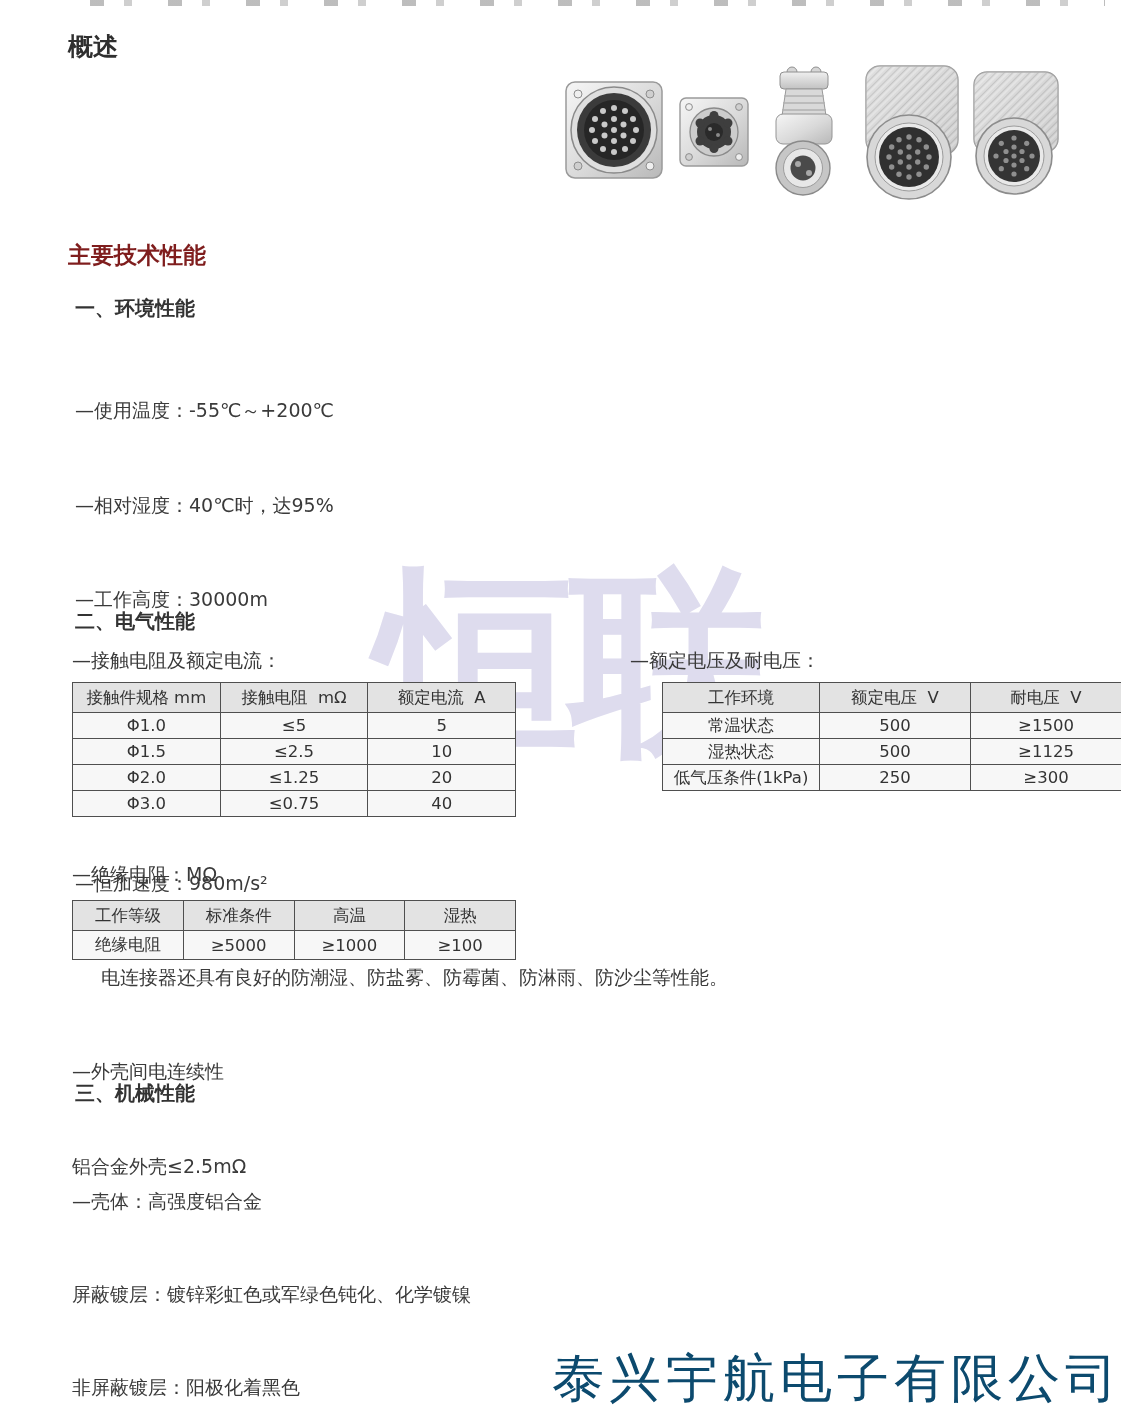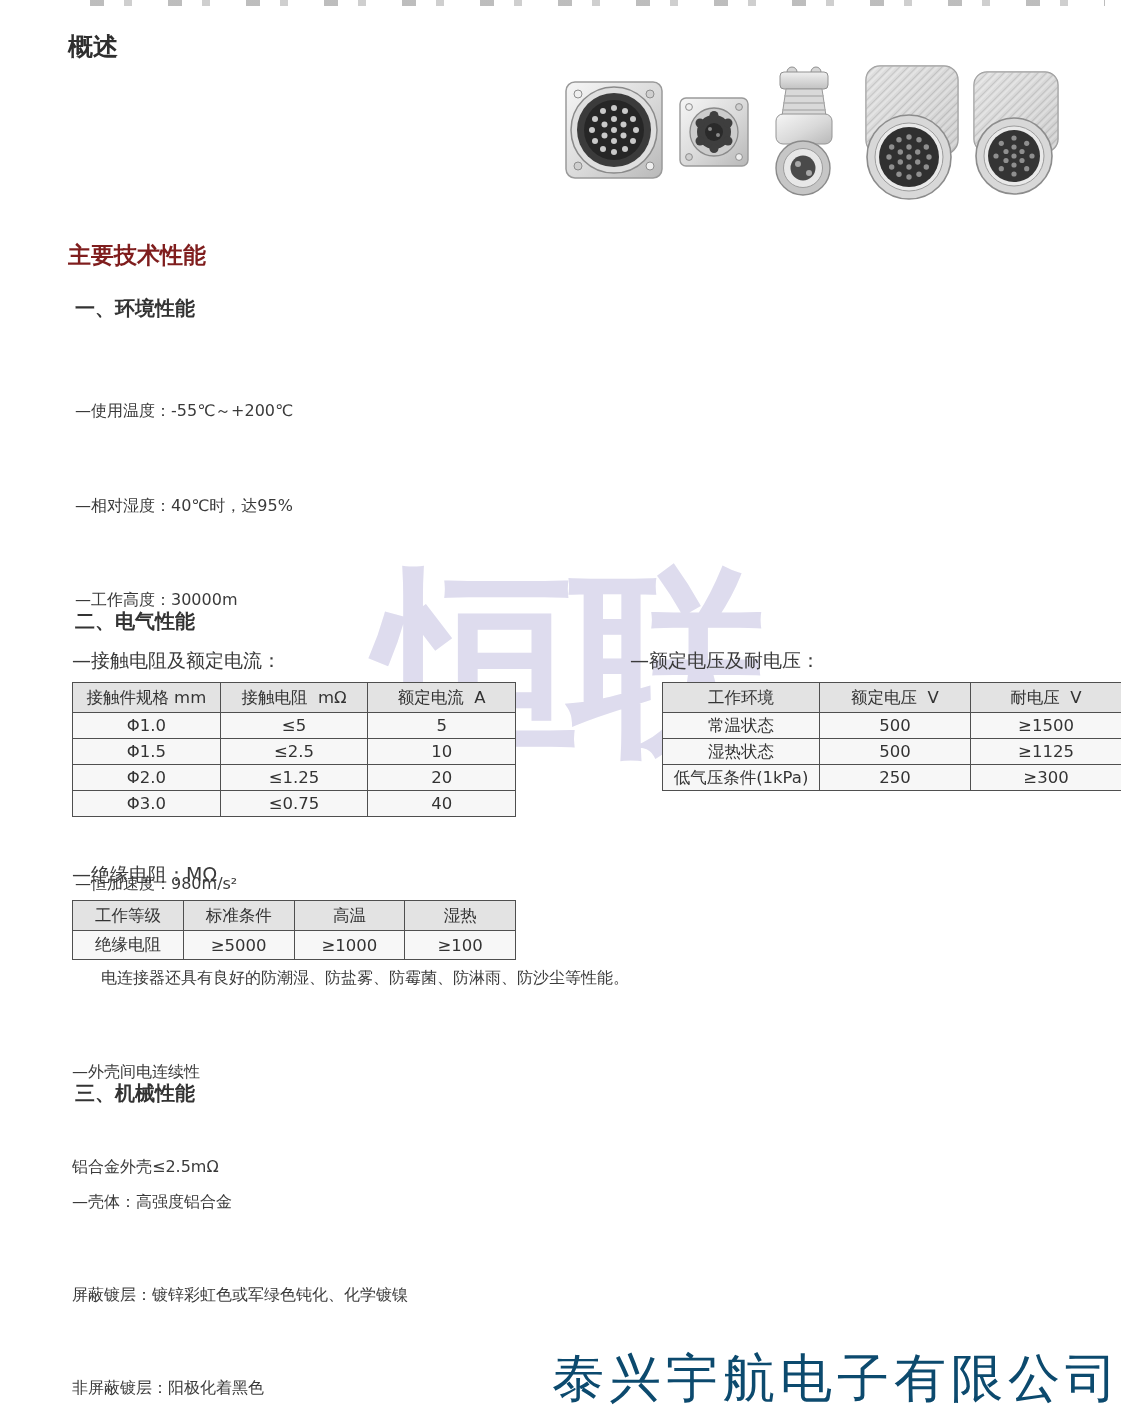--- a/index.html
+++ b/index.html
@@ -22,21 +22,21 @@
   }
   .crop-strip {
     left:90px; top:0; width:1015px; height:6px; opacity:.65; z-index:2;
     background:repeating-linear-gradient(90deg,#9a9a9a 0 14px,transparent 14px 34px,#b5b5b5 34px 42px,transparent 42px 78px);
   }
   .h-overview { font-size:25px; font-weight:bold; color:#2f2f2f; }
   .h-main     { font-size:23px; font-weight:bold; color:#7f1d1d; }
   .h-section  { font-size:20px; font-weight:bold; color:#333; }
   .body-text  { font-size:19.5px; line-height:36px; color:#3a3a3a; }
   .indent     { padding-left:44px; }
-  .list       { font-size:16px; line-height:31.5px; white-space:pre; }
+  .list       { font-size:19px; line-height:31.5px; white-space:pre; }
   .list div   { white-space:pre; }
   .note-line  { padding-left:26px; }
   .tbl-label  { font-size:19px; white-space:pre; }
   table.spec { border-collapse:collapse; table-layout:fixed; background:#eab308; z-index:2; }
   table.spec th, table.spec td {
     border:1.6px solid #4f4f4f; text-align:center; vertical-align:middle;
     font-size:16.5px; font-weight:normal; white-space:pre; color:#333;
     padding:0 2px; overflow:hidden;
   }
   table.spec th { background:#e3e3e3; height:29px; }

